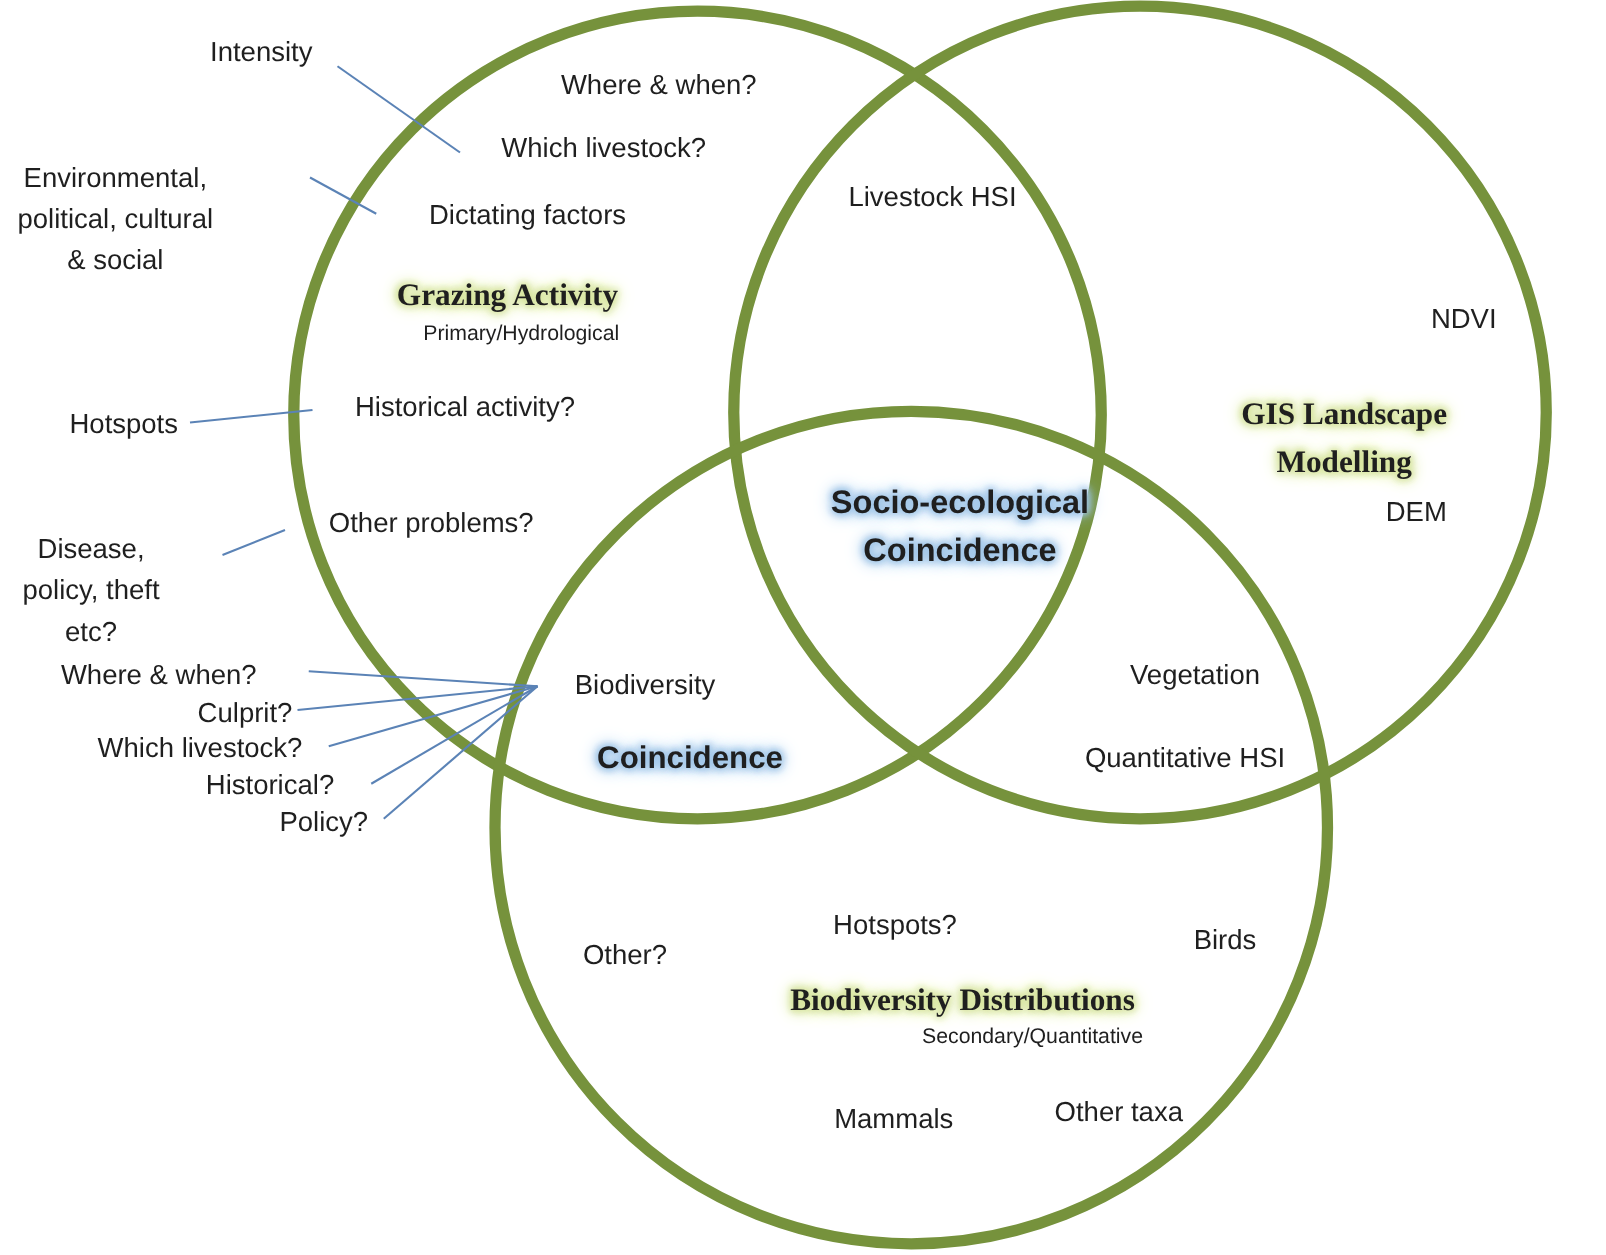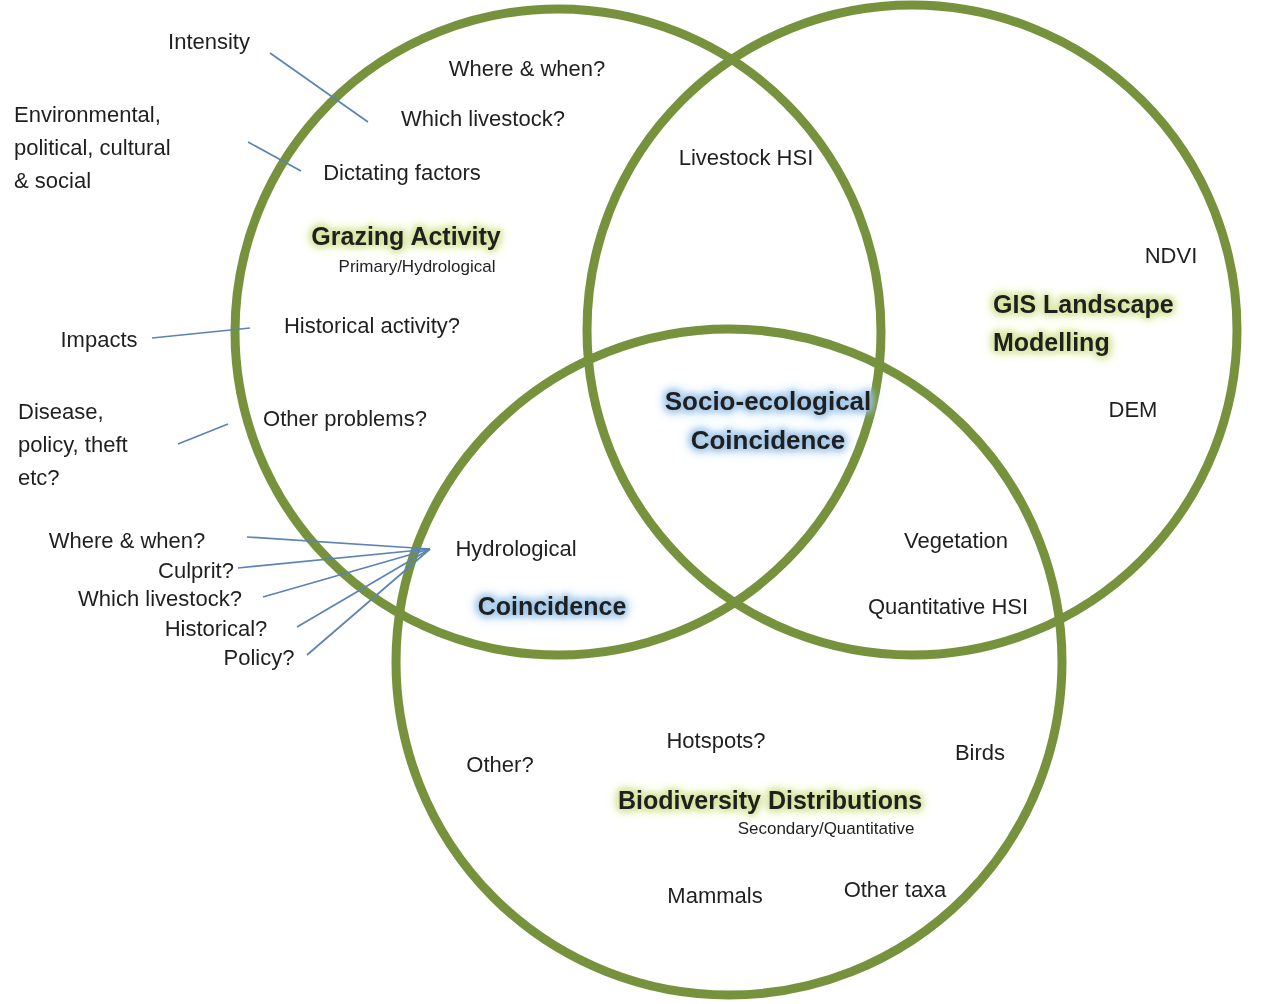--- a/index.html
+++ b/index.html
@@ -27,32 +27,34 @@
   .lbl {
     position: absolute;
     transform: translate(-50%, -50%);
     white-space: pre-line;
     font-size: 22px;
     line-height: 1.5;
     text-align: center;
   }
   .lbl.left-align {
     transform: translate(0, -50%);
-    text-align: left;
+    text-align: center;
+    margin-top: 28px;
   }
   .sub { font-size: 17px; }
   .title-green {
     font-weight: bold;
     font-size: 25px;
     text-shadow:
       0 0 6px var(--green-glow),
       0 0 6px var(--green-glow),
       0 0 8px var(--green-glow),
       0 0 12px var(--green-glow),
       0 0 16px var(--green-glow);
+    font-family: Liberation Serif, serif;
   }
   .title-blue {
     font-weight: bold;
     font-size: 25px;
     text-shadow:
       0 0 6px var(--blue-glow),
       0 0 6px var(--blue-glow),
       0 0 8px var(--blue-glow),
       0 0 12px var(--blue-glow),
       0 0 16px var(--blue-glow);
@@ -78,49 +80,49 @@
     <line x1="238" y1="568" x2="430" y2="549"></line>
     <line x1="263" y1="597" x2="430" y2="549"></line>
     <line x1="297" y1="627" x2="430" y2="549"></line>
     <line x1="307" y1="655" x2="430" y2="549"></line>
   </svg>
 
   <div class="lbl" style="left:209px; top:41px">Intensity</div>
   <div class="lbl left-align" style="left:14px; top:147px">Environmental,
 political, cultural
 &amp; social</div>
-  <div class="lbl" style="left:99px; top:339px">Impacts</div>
+  <div class="lbl" style="left:99px; top:339px">Hotspots</div>
   <div class="lbl left-align" style="left:18px; top:444px">Disease,
 policy, theft
 etc?</div>
   <div class="lbl" style="left:127px; top:540px">Where &amp; when?</div>
   <div class="lbl" style="left:196px; top:570px">Culprit?</div>
   <div class="lbl" style="left:160px; top:598px">Which livestock?</div>
   <div class="lbl" style="left:216px; top:628px">Historical?</div>
   <div class="lbl" style="left:259px; top:657px">Policy?</div>
 
   <div class="lbl" style="left:527px; top:68px">Where &amp; when?</div>
   <div class="lbl" style="left:483px; top:118px">Which livestock?</div>
-  <div class="lbl" style="left:402px; top:172px">Dictating factors</div>
+  <div class="lbl" style="left:422px; top:172px">Dictating factors</div>
   <div class="lbl title-green" style="left:406px; top:237px">Grazing Activity</div>
   <div class="lbl sub" style="left:417px; top:267px">Primary/Hydrological</div>
   <div class="lbl" style="left:372px; top:325px">Historical activity?</div>
   <div class="lbl" style="left:345px; top:418px">Other problems?</div>
 
   <div class="lbl" style="left:746px; top:157px">Livestock HSI</div>
 
   <div class="lbl" style="left:1171px; top:255px">NDVI</div>
   <div class="lbl left-align title-green" style="left:993px; top:323px">GIS Landscape
 Modelling</div>
   <div class="lbl" style="left:1133px; top:409px">DEM</div>
 
   <div class="lbl title-blue big" style="left:740px; top:421px">Socio-ecological
 Coincidence</div>
 
-  <div class="lbl" style="left:516px; top:548px">Hydrological</div>
+  <div class="lbl" style="left:516px; top:548px">Biodiversity</div>
   <div class="lbl title-blue" style="left:552px; top:607px">Coincidence</div>
 
   <div class="lbl" style="left:956px; top:540px">Vegetation</div>
   <div class="lbl" style="left:948px; top:606px">Quantitative HSI</div>
 
   <div class="lbl" style="left:500px; top:764px">Other?</div>
   <div class="lbl" style="left:716px; top:740px">Hotspots?</div>
   <div class="lbl" style="left:980px; top:752px">Birds</div>
   <div class="lbl title-green" style="left:770px; top:801px">Biodiversity Distributions</div>
   <div class="lbl sub" style="left:826px; top:829px">Secondary/Quantitative</div>

